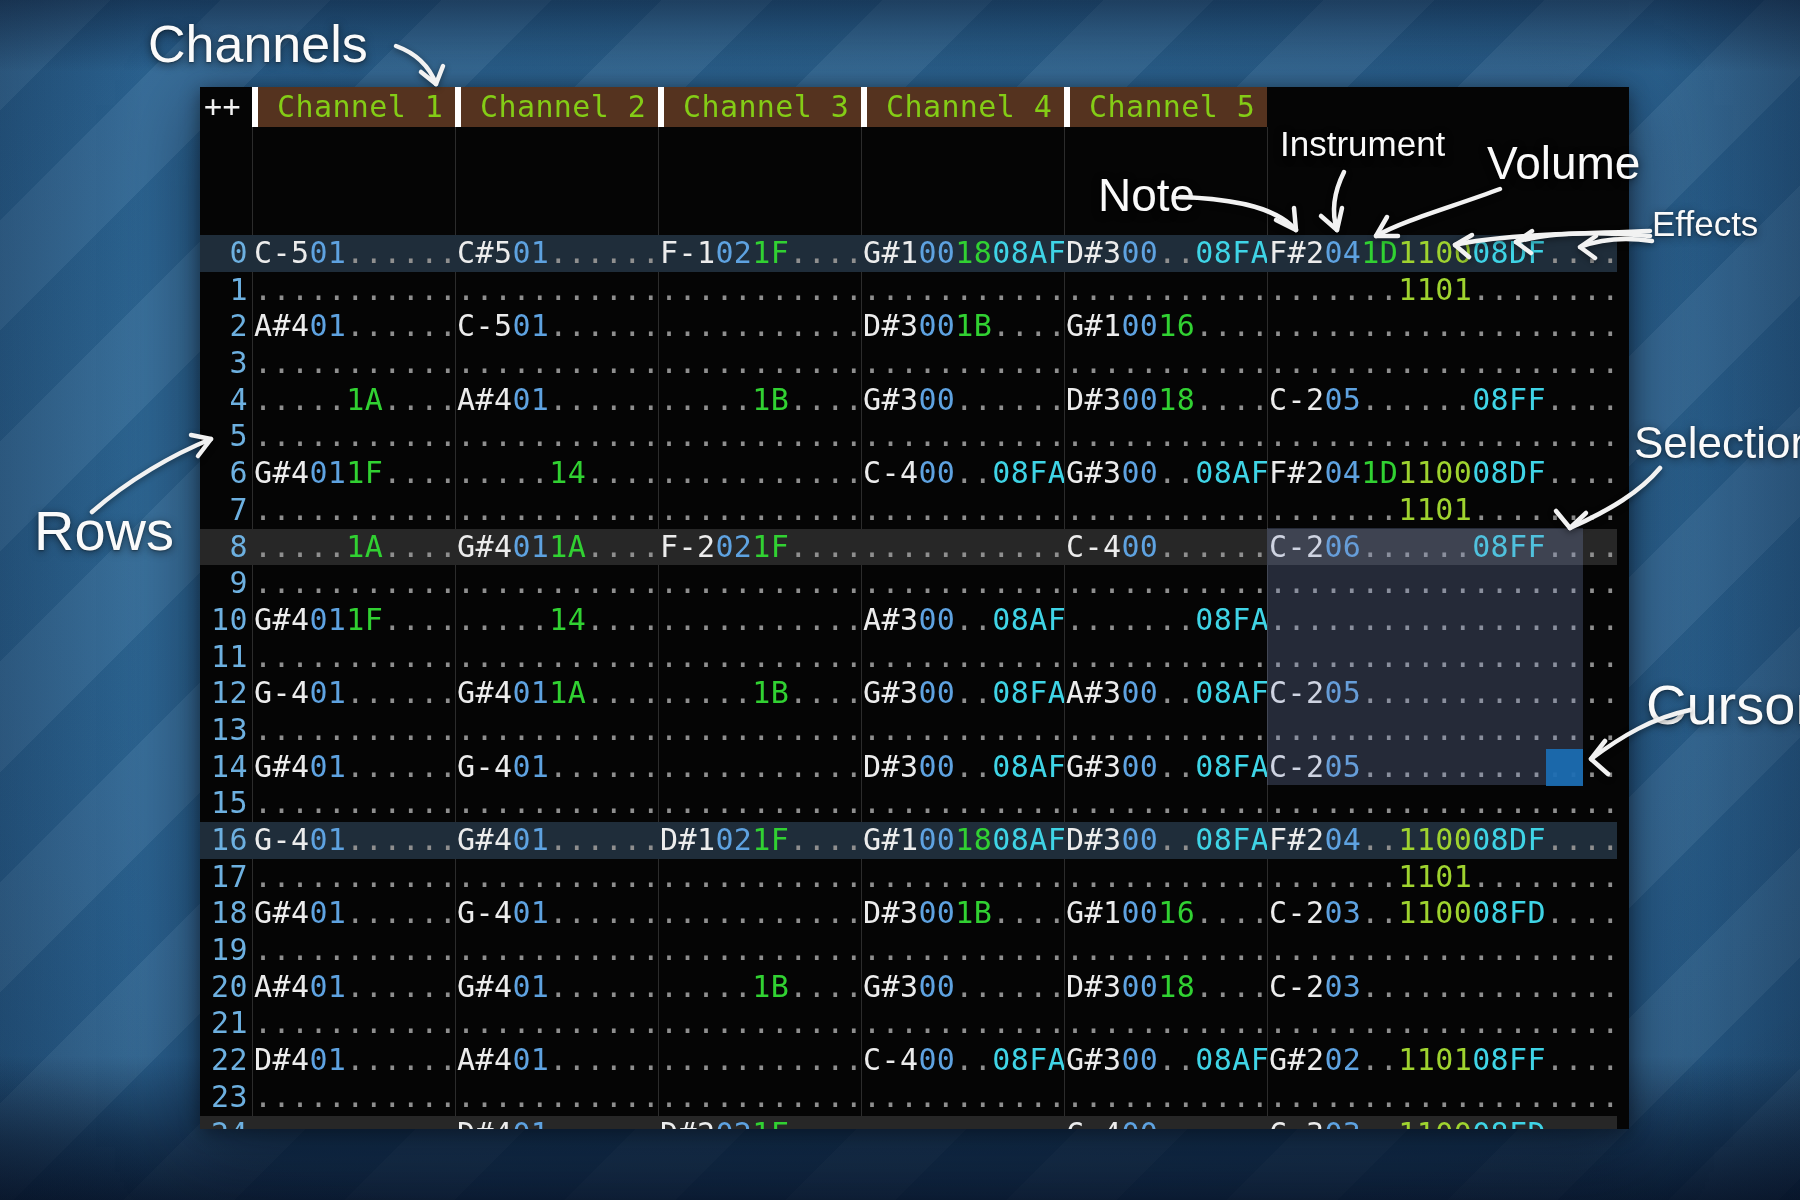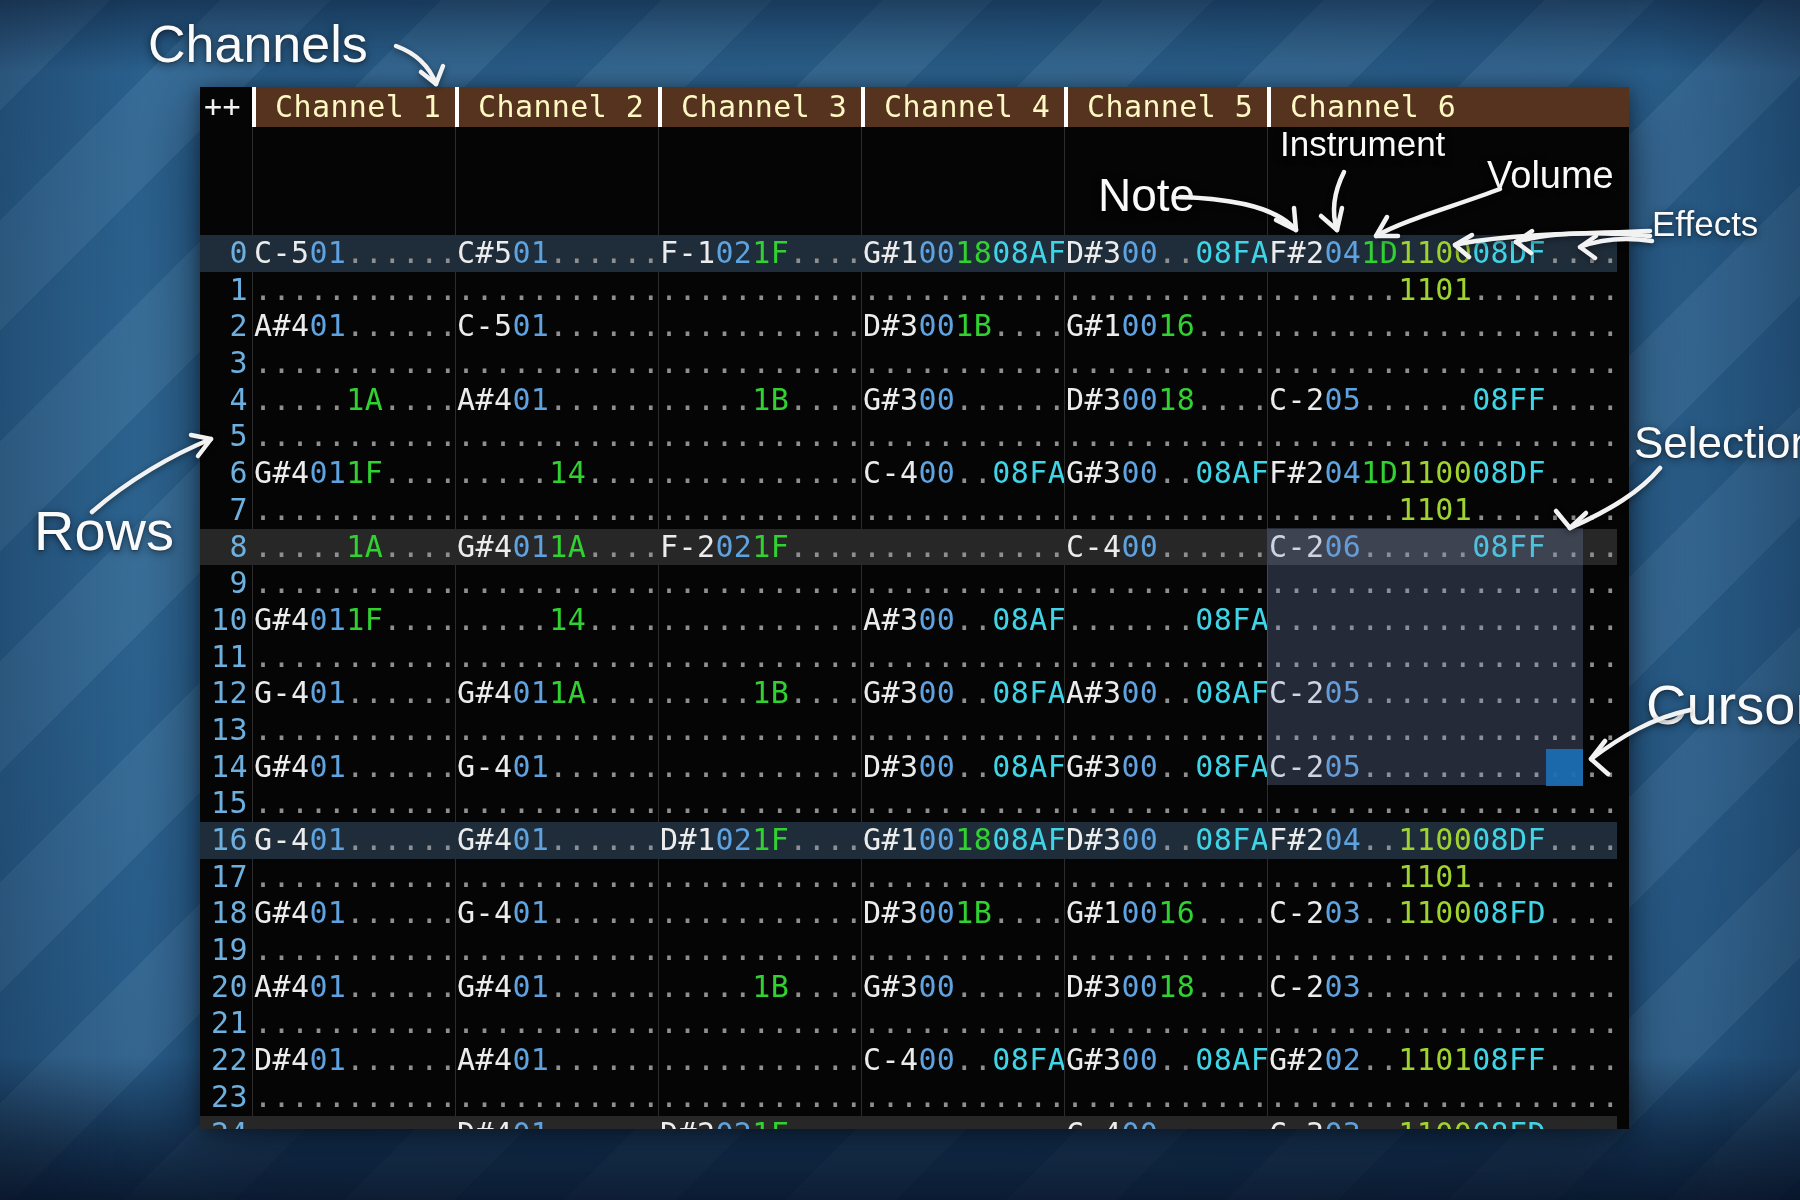--- a/index.html
+++ b/index.html
@@ -24,22 +24,22 @@
   #win{
     position:absolute;left:200px;top:87px;width:1429px;height:1042px;z-index:2;
     background:#050505;
     box-shadow:0 18px 70px rgba(0,8,22,.55), 0 4px 18px rgba(0,0,0,.45);
   }
   #hdr{display:flex;height:40px;}
   .hcell{
     box-sizing:border-box;height:40px;
     font-family:"DejaVu Sans Mono","Liberation Mono",monospace;
     font-size:30px;line-height:40px;letter-spacing:.4px;
-    color:#fef9c3;background:var(--c-hbg);
-    padding-left:19px;border-left:4px solid #ffffff;overflow:hidden;white-space:pre;
+    color:#84cc16;background:var(--c-hbg);
+    padding-left:19px;border-left:6px solid #ffffff;overflow:hidden;white-space:pre;
   }
   .hcell.corner{width:52px;background:#050505;color:#f2f2f2;padding-left:4px;border-left:none;}
   .hcell.ch{width:203px;}
   .hcell.ch6{width:362px;}
 
   #pbody{position:absolute;left:0;top:40px;right:0;bottom:0;overflow:hidden;background:#050505;}
   .vsep{position:absolute;top:0;bottom:0;width:1px;background:#2c2c2c;}
 
   #rows{position:absolute;left:0;top:108px;width:1417px;}
   .prow{
@@ -65,42 +65,41 @@
 
   
   .ann{
     position:absolute;z-index:3;color:#fafafa;
     text-shadow:0 2px 8px rgba(0,0,0,.55), 0 1px 2px rgba(0,0,0,.35);
     white-space:nowrap;
   }
   #ann-channels{left:148px;top:14px;font-size:52px;}
   #ann-note{left:1098px;top:168px;font-size:46px;}
   #ann-instrument{left:1280px;top:124px;font-size:35px;text-align:center;}
-  #ann-volume{left:1487px;top:154px;font-size:38px;text-align:center;}
+  #ann-volume{left:1487px;top:136px;font-size:46px;text-align:center;}
   #ann-effects{left:1652px;top:204px;font-size:35px;}
   #ann-rows{left:34px;top:498px;font-size:56px;}
   #ann-selection{left:1634px;top:418px;font-size:44px;}
   #ann-cursor{left:1646px;top:672px;font-size:56px;}
 
   #arrows{position:absolute;inset:0;z-index:3;pointer-events:none;
     filter:drop-shadow(0 2px 3px rgba(0,0,0,.45));}
   #arrows path,#arrows polyline{fill:none;stroke:#f2f2f2;stroke-width:4.5;stroke-linecap:round;stroke-linejoin:round;}
 </style>
 </head>
 <body>
 
 <div id="win">
   <div id="hdr">
     <div class="hcell corner">++</div>
     <div class="hcell ch">Channel 1</div>
     <div class="hcell ch">Channel 2</div>
     <div class="hcell ch">Channel 3</div>
     <div class="hcell ch">Channel 4</div>
     <div class="hcell ch">Channel 5</div>
-    <div class="hcell ch6">Channel 6</div>
   </div>
   <div id="pbody">
     <div class="vsep" style="left:52px"></div>
     <div class="vsep" style="left:255px"></div>
     <div class="vsep" style="left:458px"></div>
     <div class="vsep" style="left:661px"></div>
     <div class="vsep" style="left:864px"></div>
     <div class="vsep" style="left:1067px"></div>
     <div id="rows">
         <div class="prow maj"><span class="rnum">0</span><div class="cell"><span class="t-note">C-5</span><span class="t-ins">01</span><span class="t-dot">..</span><span class="t-dot">....</span></div><div class="cell"><span class="t-note">C#5</span><span class="t-ins">01</span><span class="t-dot">..</span><span class="t-dot">....</span></div><div class="cell"><span class="t-note">F-1</span><span class="t-ins">02</span><span class="t-vol">1F</span><span class="t-dot">....</span></div><div class="cell"><span class="t-note">G#1</span><span class="t-ins">00</span><span class="t-vol">18</span><span class="t-fx8">08AF</span></div><div class="cell"><span class="t-note">D#3</span><span class="t-ins">00</span><span class="t-dot">..</span><span class="t-fx8">08FA</span></div><div class="cell wide"><span class="t-note">F#2</span><span class="t-ins">04</span><span class="t-vol">1D</span><span class="t-fx11">1100</span><span class="t-fx8">08DF</span><span class="t-dot">....</span></div></div>

